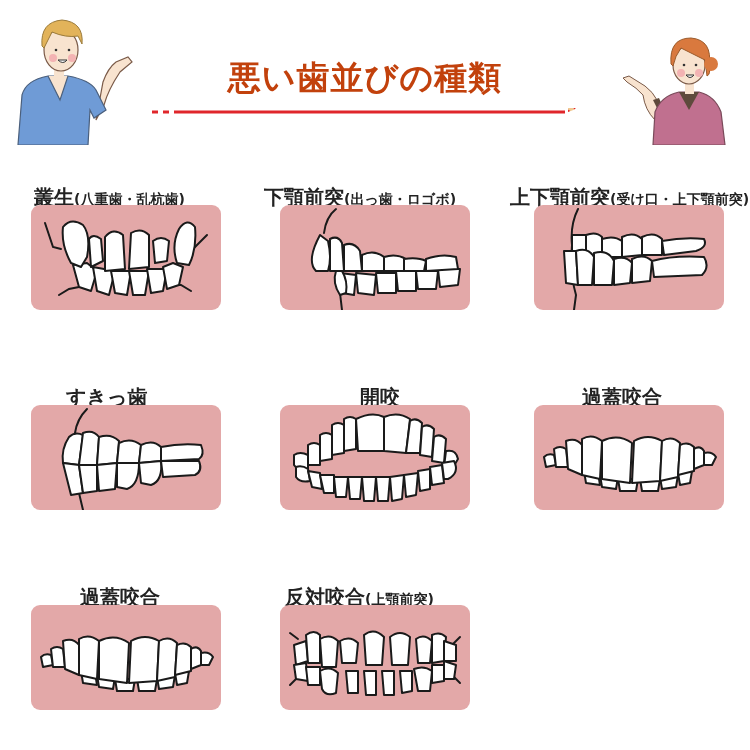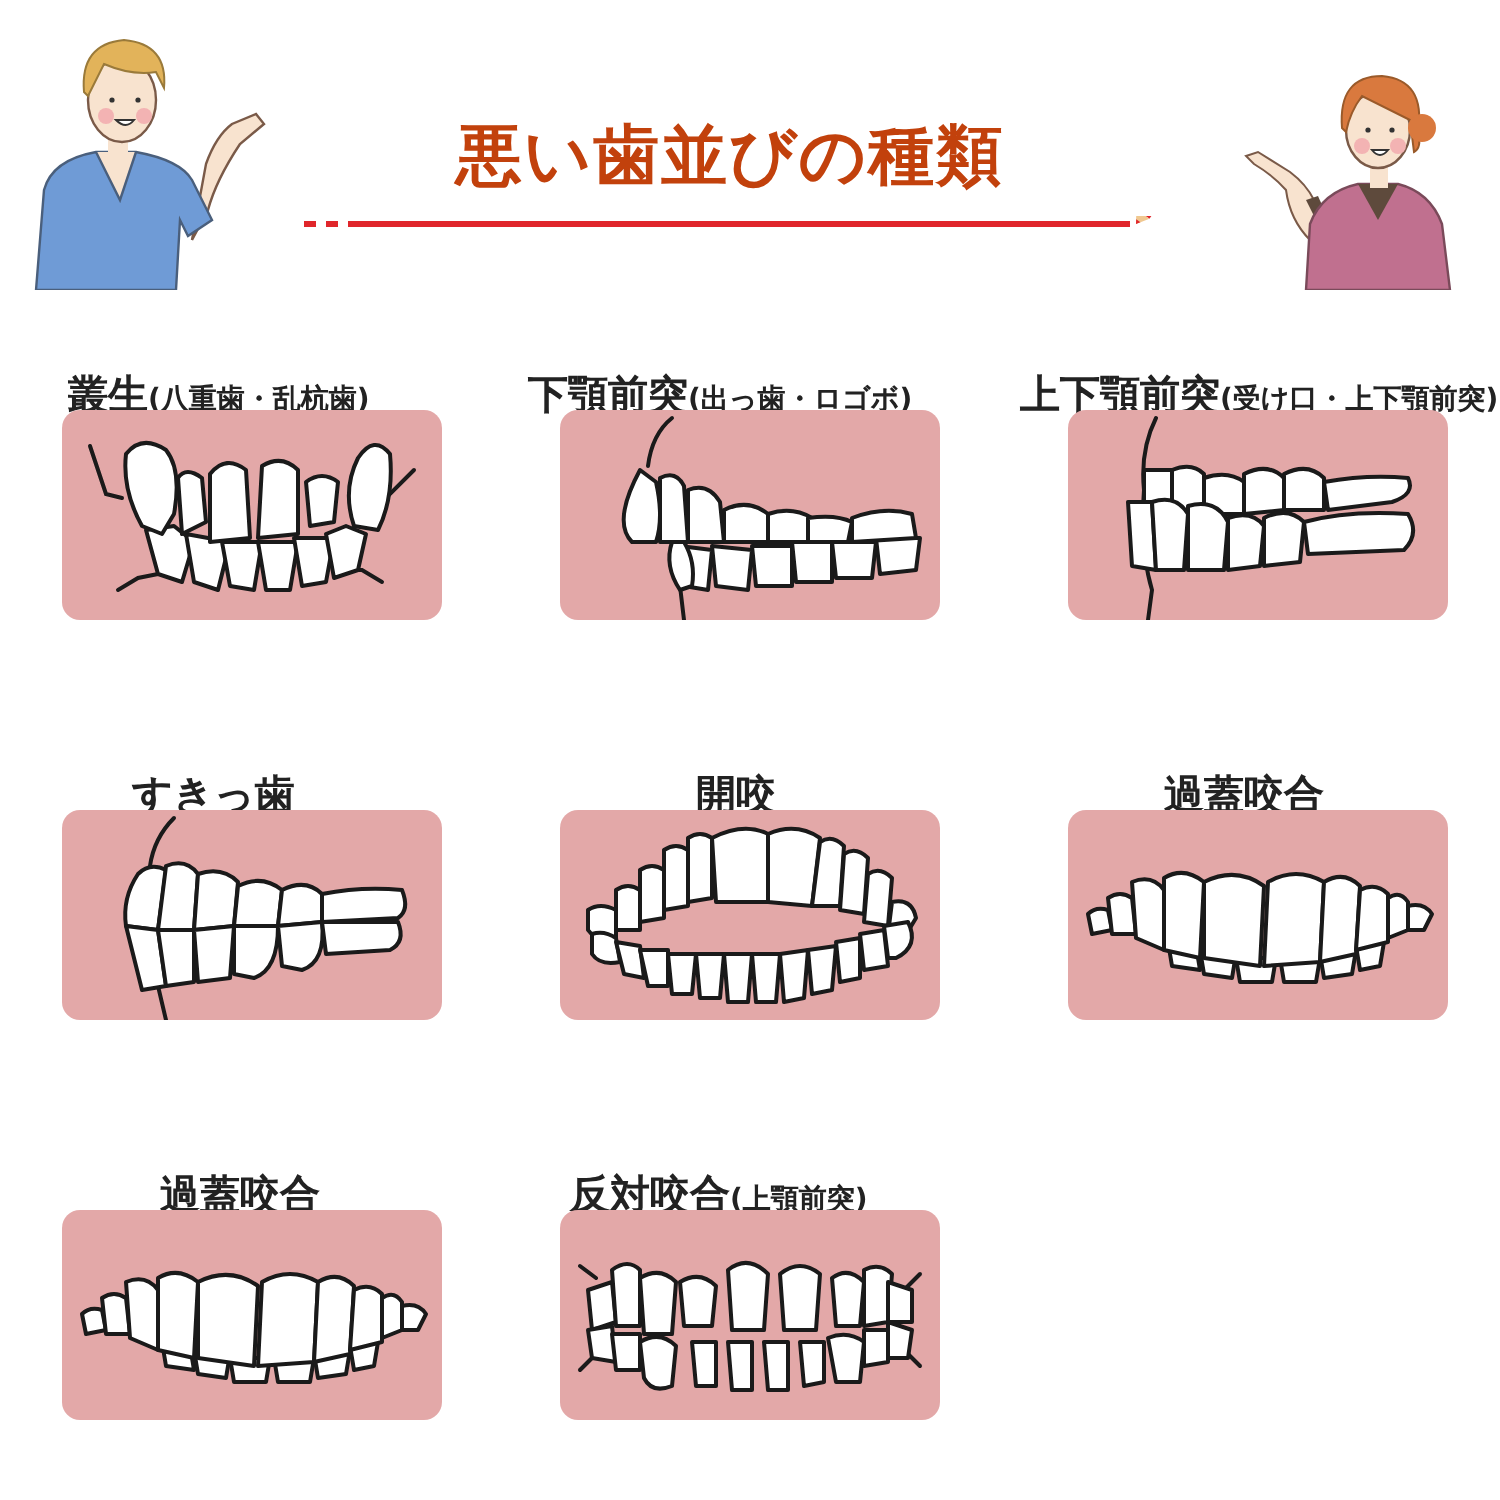--- a/index.html
+++ b/index.html
@@ -132,21 +132,21 @@
     <path class="t" d="M60 48 Q74 44 80 56 L78 80 L60 80 Z"></path>
     <path class="t" d="M80 54 Q92 50 98 58 L96 78 L80 80 Z"></path>
     <path class="t" d="M98 54 Q110 48 118 56 L116 76 L98 78 Z"></path>
     <path class="t" d="M118 56 Q140 50 170 52 Q176 62 168 70 L120 72 Z"></path>
   </svg>
 </div>
 
 <div class="label" style="left:66px;top:372px">
   <span class="main">すきっ歯</span>
 </div>
-<div class="label" style="left:348px;top:372px">
+<div class="label" style="left:360px;top:372px">
   <span class="main">開咬</span>
 </div>
 <div class="label" style="left:582px;top:372px">
   <span class="main">過蓋咬合</span>
 </div>
 
 <div class="card" style="left:31px;top:405px">
   <svg viewBox="0 0 190 105">
     <path class="ln" d="M56 4 Q46 14 44 28"></path>
     <path class="ln" d="M48 88 L52 105"></path>

